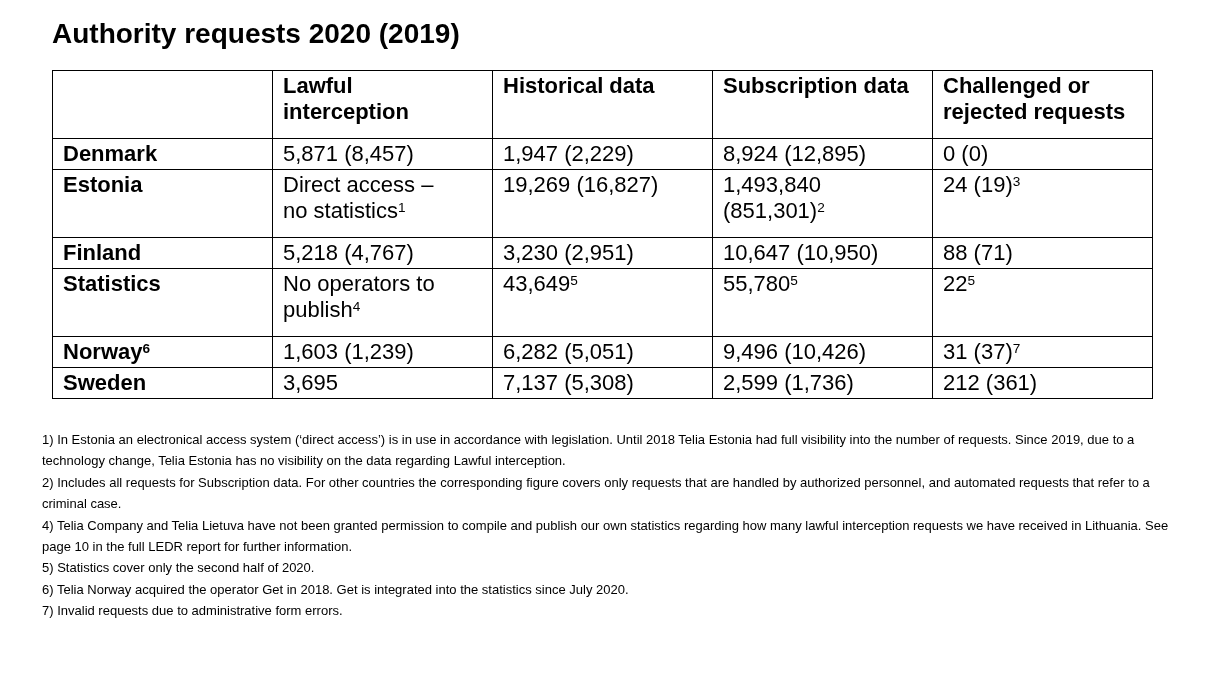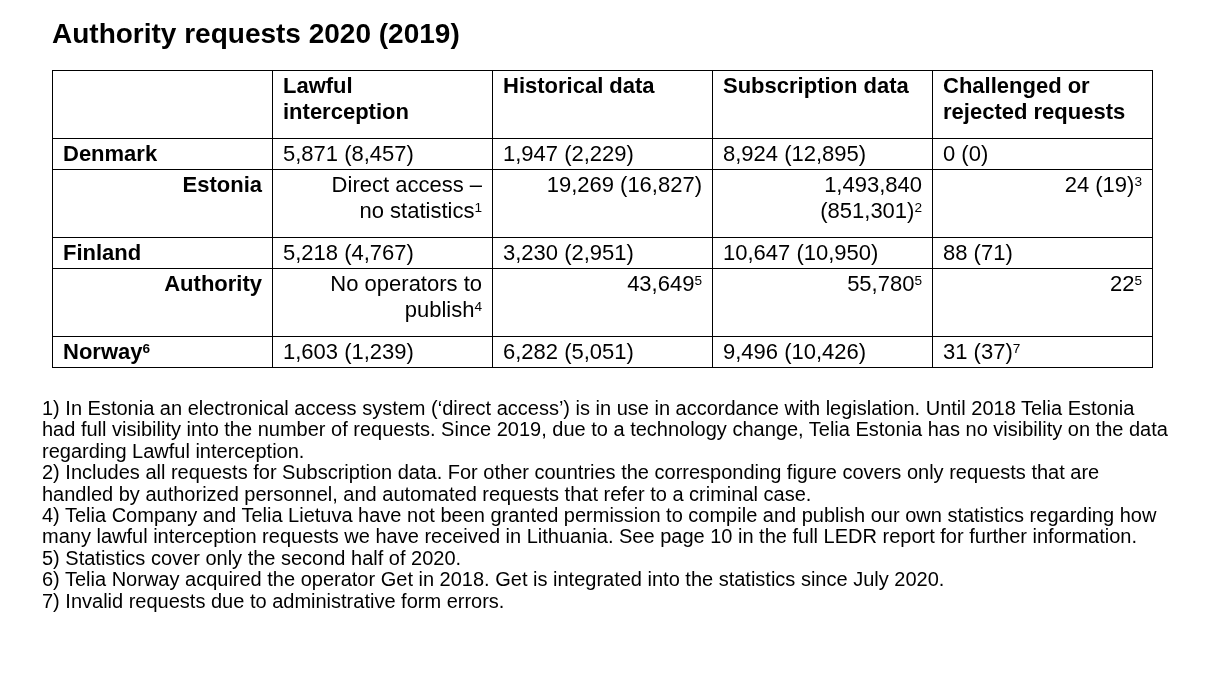--- a/index.html
+++ b/index.html
@@ -40,33 +40,32 @@
   }
   table.authority thead th {
     font-weight: bold;
     height: 63px;
   }
   table.authority td.country {
     font-weight: bold;
   }
   table.authority tr.tall td {
     height: 63px;
-    text-align: right;
   }
   sup {
     font-size: 0.62em;
     vertical-align: baseline;
     position: relative;
     top: -0.45em;
     line-height: 0;
   }
   .footnotes {
     margin-top: 30px;
     width: 1128px;
-    font-size: 20px;
+    font-size: 13px;
     line-height: 21.4px;
   }
   .footnotes p {
     margin: 0;
     padding: 0;
   }
 </style>
 </head>
 <body>
 
@@ -150,21 +149,21 @@
           </td>
           <td>
             <div>10,647 (10,950)</div>
           </td>
           <td>
             <div>88 (71)</div>
           </td>
         </tr>
         <tr class="tall">
           <td class="country">
-            <div>Authority</div>
+            <div>Statistics</div>
           </td>
           <td>
             <div>No operators to</div>
             <div>publish<sup>4</sup></div>
           </td>
           <td>
             <div>43,649<sup>5</sup></div>
           </td>
           <td>
             <div>55,780<sup>5</sup></div>
@@ -181,20 +180,37 @@
             <div>1,603 (1,239)</div>
           </td>
           <td>
             <div>6,282 (5,051)</div>
           </td>
           <td>
             <div>9,496 (10,426)</div>
           </td>
           <td>
             <div>31 (37)<sup>7</sup></div>
+          </td>
+        </tr>
+        <tr>
+          <td class="country">
+            <div>Sweden</div>
+          </td>
+          <td>
+            <div>3,695</div>
+          </td>
+          <td>
+            <div>7,137 (5,308)</div>
+          </td>
+          <td>
+            <div>2,599 (1,736)</div>
+          </td>
+          <td>
+            <div>212 (361)</div>
           </td>
         </tr>
       </tbody>
   </table>
 
   <section class="footnotes">
     <p>1) In Estonia an electronical access system (‘direct access’) is in use in accordance with legislation. Until 2018 Telia Estonia had full visibility into the number of requests. Since 2019, due to a technology change, Telia Estonia has no visibility on the data regarding Lawful interception.</p>
     <p>2) Includes all requests for Subscription data. For other countries the corresponding figure covers only requests that are handled by authorized personnel, and automated requests that refer to a criminal case.</p>
     <p>4) Telia Company and Telia Lietuva have not been granted permission to compile and publish our own statistics regarding how many lawful interception requests we have received in Lithuania. See page 10 in the full LEDR report for further information.</p>
     <p>5) Statistics cover only the second half of 2020.</p>

